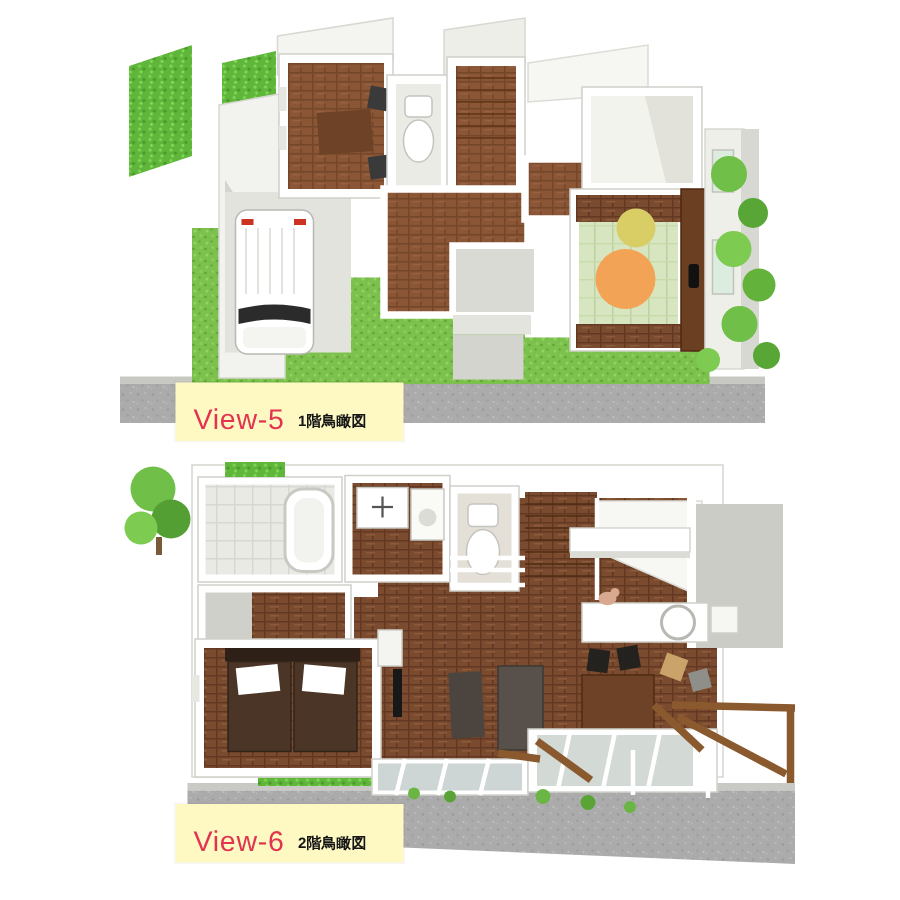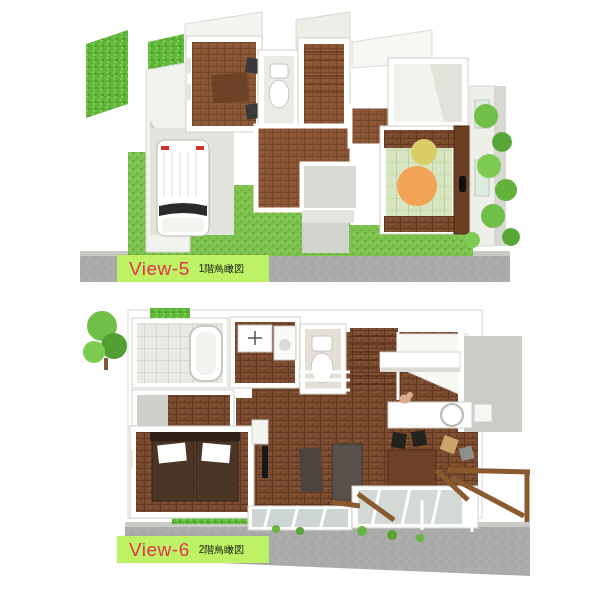--- a/index.html
+++ b/index.html
@@ -1,24 +1,24 @@
 <!DOCTYPE html>
 <html><head>
 <meta charset="utf-8">
 <style>
   html,body{margin:0;padding:0;background:#ffffff;}
   .canvas{position:relative;width:600px;height:600px;background:#fff;overflow:hidden;
           font-family:"Liberation Sans",sans-serif;}
   .scene{position:absolute;left:0;top:0;}
-  .caption{position:absolute;background:#bef264;display:flex;align-items:center;
-           gap:9px;padding:3px 10px 2px 12px;height:22px;box-shadow:0 0 0 1px rgba(0,0,0,0.03);}
+  .caption{position:absolute;background:#fef9c3;display:flex;align-items:center;
+           gap:9px;padding:15px 10px 2px 12px;height:22px;box-shadow:0 0 0 1px rgba(0,0,0,0.03);}
   .cap5{left:117px;top:255px;width:130px;}
   .cap6{left:117px;top:536px;width:130px;}
   .vlabel{color:#e23350;font-size:19px;line-height:20px;letter-spacing:0.5px;}
-  .vsub{color:#151515;font-size:10px;font-weight:normal;white-space:nowrap;}
+  .vsub{color:#151515;font-size:10px;font-weight:bold;white-space:nowrap;}
 </style>
 </head>
 <body>
 
 <div class="canvas">
 
 <svg class="scene" width="600" height="600" viewBox="0 0 600 600">
   <defs>
     <pattern id="wood1" width="16" height="6" patternUnits="userSpaceOnUse">
       <rect width="16" height="6" fill="#8a5636"></rect>

